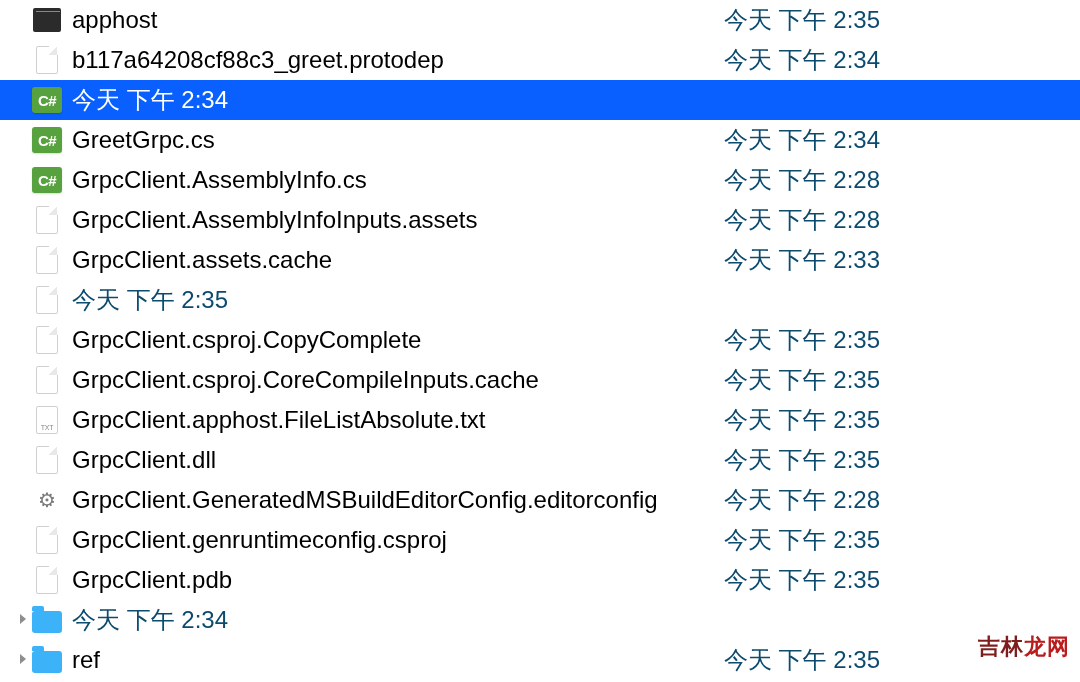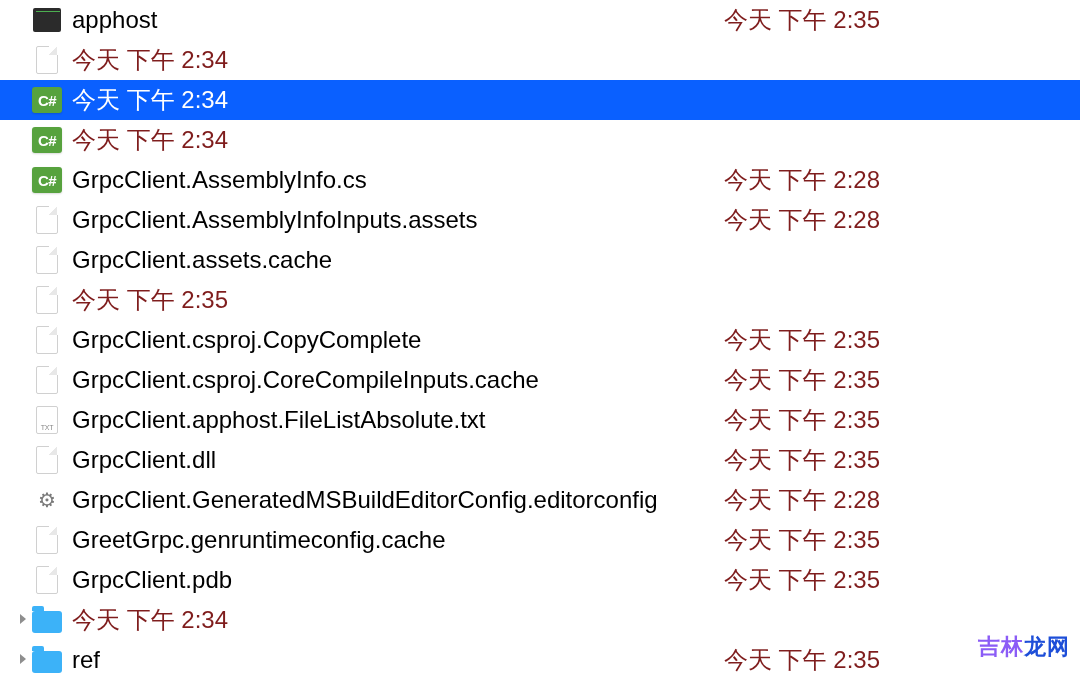--- a/index.html
+++ b/index.html
@@ -43,21 +43,21 @@
   }
   .name {
     flex: 1 1 auto;
     white-space: nowrap;
     overflow: hidden;
     text-overflow: ellipsis;
   }
   .date {
     flex: 0 0 auto;
     padding-right: 200px;
-    color: #7f1d1d;
+    color: #0c4a6e;
     white-space: nowrap;
   }
   .row.selected .date { color: #fff; }
 
   
   .ic-exec {
     width: 28px; height: 24px;
     background: #2b2b2b;
     border-radius: 2px;
     display:flex; align-items:flex-start; justify-content:flex-start;
@@ -115,22 +115,22 @@
     border-radius:2px 2px 0 0;
   }
   .watermark {
     position: absolute;
     right: 10px;
     bottom: 20px;
     font-size: 22px;
     font-weight: bold;
     letter-spacing: 1px;
   }
-  .watermark .a { color:#8b5cf6; }
-  .watermark .b { color:#1d4ed8;margin-top:36px; }
+  .watermark .a { color:#7f1d1d; }
+  .watermark .b { color:#b91c1c;margin-top:36px; }
 </style>
 </head>
 <body>
 
 <div class="file-list" id="list">
     <div class="row">
       <div class="chevron"></div>
       <div class="icon-wrap">
         <div class="ic-exec">
           <span></span>
@@ -138,34 +138,36 @@
         </div>
       </div>
       <div class="name">apphost</div>
       <div class="date">今天 下午 2:35</div>
     </div>
     <div class="row">
       <div class="chevron"></div>
       <div class="icon-wrap">
         <div class="ic-generic"></div>
       </div>
+      <div class="name">b117a64208cf88c3_greet.protodep</div>
       <div class="date">今天 下午 2:34</div>
     </div>
     <div class="row selected">
       <div class="chevron"></div>
       <div class="icon-wrap">
         <div class="ic-cs">C#</div>
       </div>
       <div class="date">今天 下午 2:34</div>
     </div>
     <div class="row">
       <div class="chevron"></div>
       <div class="icon-wrap">
         <div class="ic-cs">C#</div>
       </div>
+      <div class="name">GreetGrpc.cs</div>
       <div class="date">今天 下午 2:34</div>
     </div>
     <div class="row">
       <div class="chevron"></div>
       <div class="icon-wrap">
         <div class="ic-cs">C#</div>
       </div>
       <div class="name">GrpcClient.AssemblyInfo.cs</div>
       <div class="date">今天 下午 2:28</div>
     </div>
@@ -176,20 +178,21 @@
       </div>
       <div class="name">GrpcClient.AssemblyInfoInputs.assets</div>
       <div class="date">今天 下午 2:28</div>
     </div>
     <div class="row">
       <div class="chevron"></div>
       <div class="icon-wrap">
         <div class="ic-generic"></div>
       </div>
       <div class="name">GrpcClient.assets.cache</div>
+      <div class="date">今天 下午 2:33</div>
     </div>
     <div class="row">
       <div class="chevron"></div>
       <div class="icon-wrap">
         <div class="ic-generic"></div>
       </div>
       <div class="date">今天 下午 2:35</div>
     </div>
     <div class="row">
       <div class="chevron"></div>
@@ -229,21 +232,21 @@
         <div class="ic-gear">⚙</div>
       </div>
       <div class="name">GrpcClient.GeneratedMSBuildEditorConfig.editorconfig</div>
       <div class="date">今天 下午 2:28</div>
     </div>
     <div class="row">
       <div class="chevron"></div>
       <div class="icon-wrap">
         <div class="ic-generic"></div>
       </div>
-      <div class="name">GreetGrpc.genruntimeconfig.cache</div>
+      <div class="name">GrpcClient.genruntimeconfig.csproj</div>
       <div class="date">今天 下午 2:35</div>
     </div>
     <div class="row">
       <div class="chevron"></div>
       <div class="icon-wrap">
         <div class="ic-generic"></div>
       </div>
       <div class="name">GrpcClient.pdb</div>
       <div class="date">今天 下午 2:35</div>
     </div>

